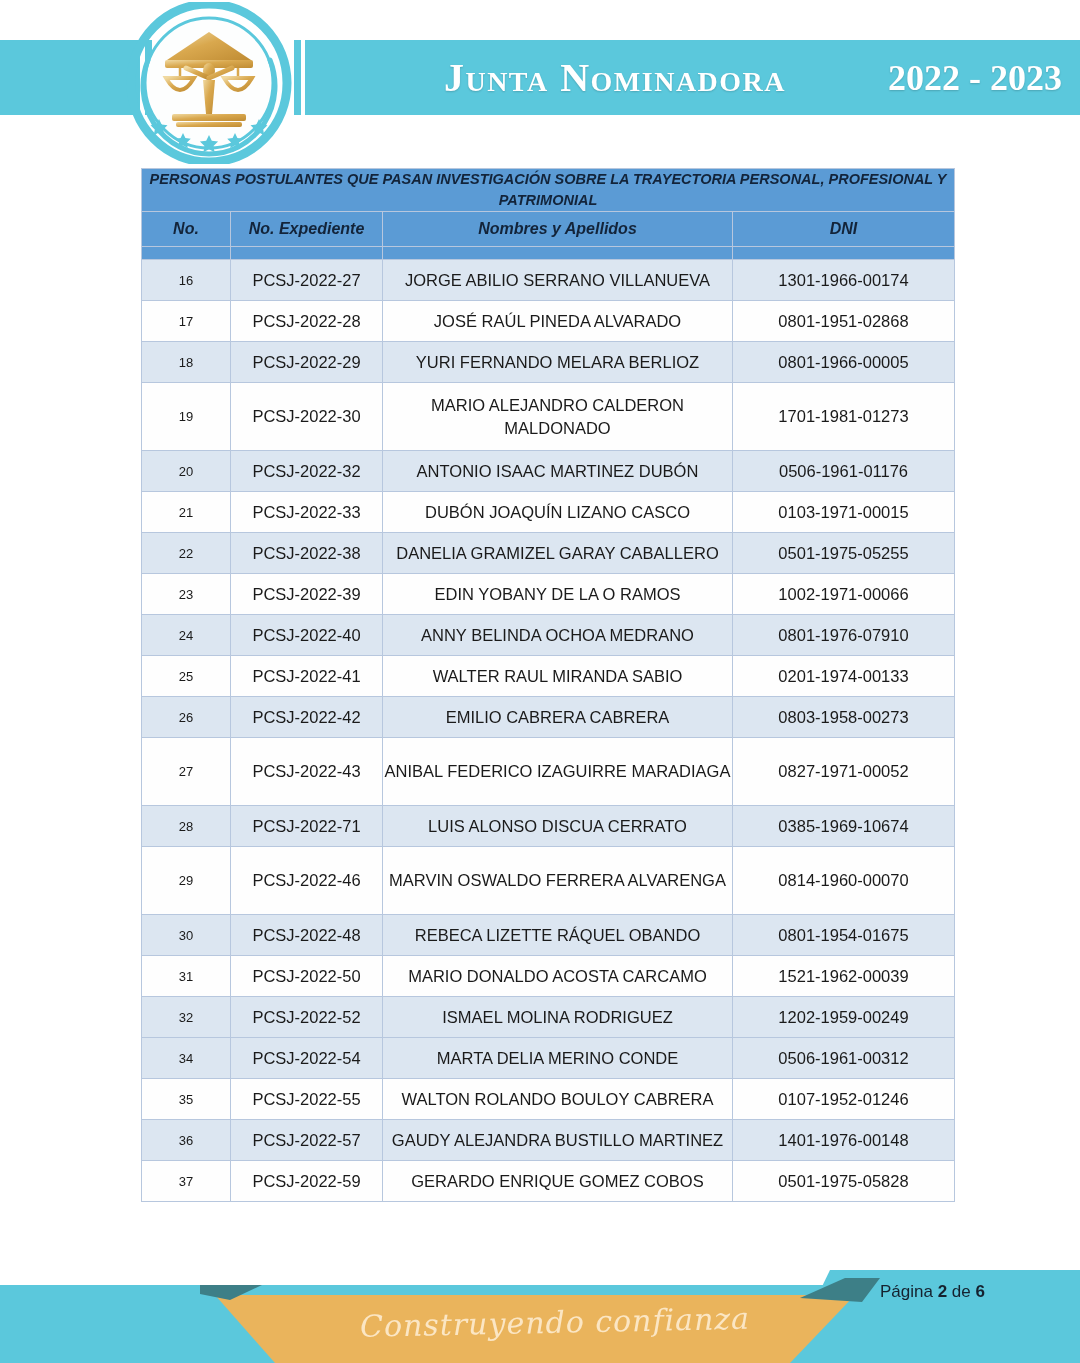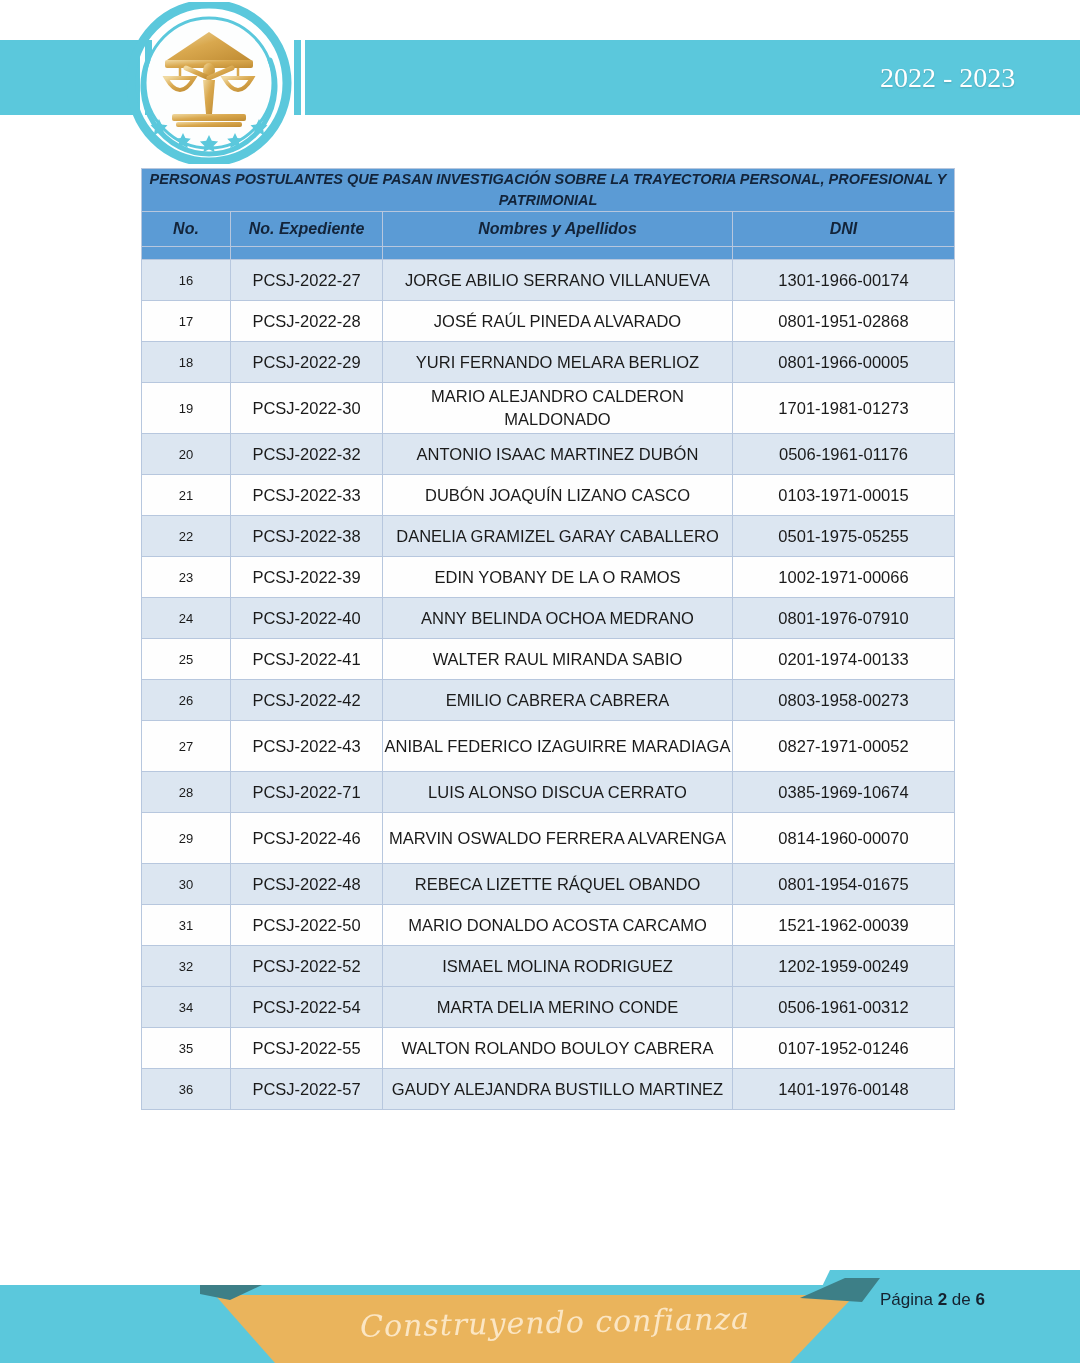--- a/index.html
+++ b/index.html
@@ -75,23 +75,24 @@
     white-space: nowrap;
   }
   .header-years {
     position: absolute;
     left: 880px;
     top: 47px;
     width: 190px;
     height: 62px;
     line-height: 62px;
     font-family: "Liberation Serif", "DejaVu Serif", serif;
-    font-weight: normal;
-    font-size: 28px;
+    font-weight: bold;
+    font-size: 36px;
     color: #ffffff;
+    text-align: center;
     text-shadow: 0 1px 2px rgba(0,0,0,0.18);
     white-space: nowrap;
   }
 
   
   .logo {
     position: absolute;
     left: 118px;
     top: 2px;
     width: 182px;
@@ -175,21 +176,21 @@
     color: #1a1a1a;
   }
   td.cell-dni {
     text-align: center;
     font-size: 16.5px;
     vertical-align: top;
     padding-top: 7px;
     color: #1a1a1a;
   }
   tr.data-row { height: 41px; }
-  tr.data-row-tall { height: 51px; }
+  tr.data-row-tall { height: 68px; }
 
   
   .footer {
     position: absolute;
     left: 0;
     bottom: 0;
     width: 1080px;
     height: 113px;
   }
   .footer-tagline {
@@ -202,21 +203,21 @@
     font-style: italic;
     font-size: 30px;
     color: #fbe6c4;
     letter-spacing: 1px;
     white-space: nowrap;
     transform: rotate(-1.2deg);
   }
   .footer-page {
     position: absolute;
     left: 880px;
-    top: 40px;
+    top: 32px;
     width: 190px;
     text-align: left;
     font-size: 17px;
     color: #15222f;
     white-space: nowrap;
   }
   .footer-page b { font-weight: bold; }
 </style>
 </head>
 <body>
@@ -268,20 +269,21 @@
 
       <path d="M 41 117 l 2.6 5.4 5.9 .8 -4.3 4.2 1 5.9 -5.2 -2.8 -5.2 2.8 1 -5.9 -4.3 -4.2 5.9 -.8 z" fill="#5BC8DC"></path>
       <path d="M 141 117 l 2.6 5.4 5.9 .8 -4.3 4.2 1 5.9 -5.2 -2.8 -5.2 2.8 1 -5.9 -4.3 -4.2 5.9 -.8 z" fill="#5BC8DC"></path>
 
       <path d="M 65 131 l 2.4 4.9 5.4 .8 -3.9 3.8 .9 5.4 -4.8 -2.5 -4.8 2.5 .9 -5.4 -3.9 -3.8 5.4 -.8 z" fill="#5BC8DC"></path>
       <path d="M 91 133 l 2.8 5.7 6.3 .9 -4.6 4.4 1.1 6.2 -5.6 -2.9 -5.6 2.9 1.1 -6.2 -4.6 -4.4 6.3 -.9 z" fill="#5BC8DC"></path>
       <path d="M 117 131 l 2.4 4.9 5.4 .8 -3.9 3.8 .9 5.4 -4.8 -2.5 -4.8 2.5 .9 -5.4 -3.9 -3.8 5.4 -.8 z" fill="#5BC8DC"></path>
     </svg>
   </div>
 
+  <div class="header-title">Junta Nominadora</div>
   <div class="header-years">2022 - 2023</div>
 </div>
 
 <div class="table-wrap">
   <table class="doc-table">
     <colgroup>
       <col class="col-no">
       <col class="col-exp">
       <col class="col-nombre">
       <col class="col-dni">
@@ -417,20 +419,26 @@
           <td class="cell-exp">PCSJ-2022-55</td>
           <td class="cell-nombre">WALTON ROLANDO BOULOY CABRERA</td>
           <td class="cell-dni">0107-1952-01246</td>
         </tr>
         <tr class="row-alt data-row">
           <td class="cell-no">36</td>
           <td class="cell-exp">PCSJ-2022-57</td>
           <td class="cell-nombre">GAUDY ALEJANDRA BUSTILLO MARTINEZ</td>
           <td class="cell-dni">1401-1976-00148</td>
         </tr>
+        <tr class="row-plain data-row">
+          <td class="cell-no">37</td>
+          <td class="cell-exp">PCSJ-2022-59</td>
+          <td class="cell-nombre">GERARDO ENRIQUE GOMEZ COBOS</td>
+          <td class="cell-dni">0501-1975-05828</td>
+        </tr>
       </tbody>
   </table>
 </div>
 
 <div class="footer">
   <svg width="1080" height="113" viewBox="0 0 1080 113" xmlns="http://www.w3.org/2000/svg">
 
     <path d="M 0 35 L 250 35 L 200 113 L 0 113 Z" fill="#5BC8DC"></path>
     <path d="M 830 20 L 1080 20 L 1080 113 L 785 113 Z" fill="#5BC8DC"></path>
     <path d="M 0 35 L 1080 35 L 1080 113 L 0 113 Z" fill="#5BC8DC"></path>

